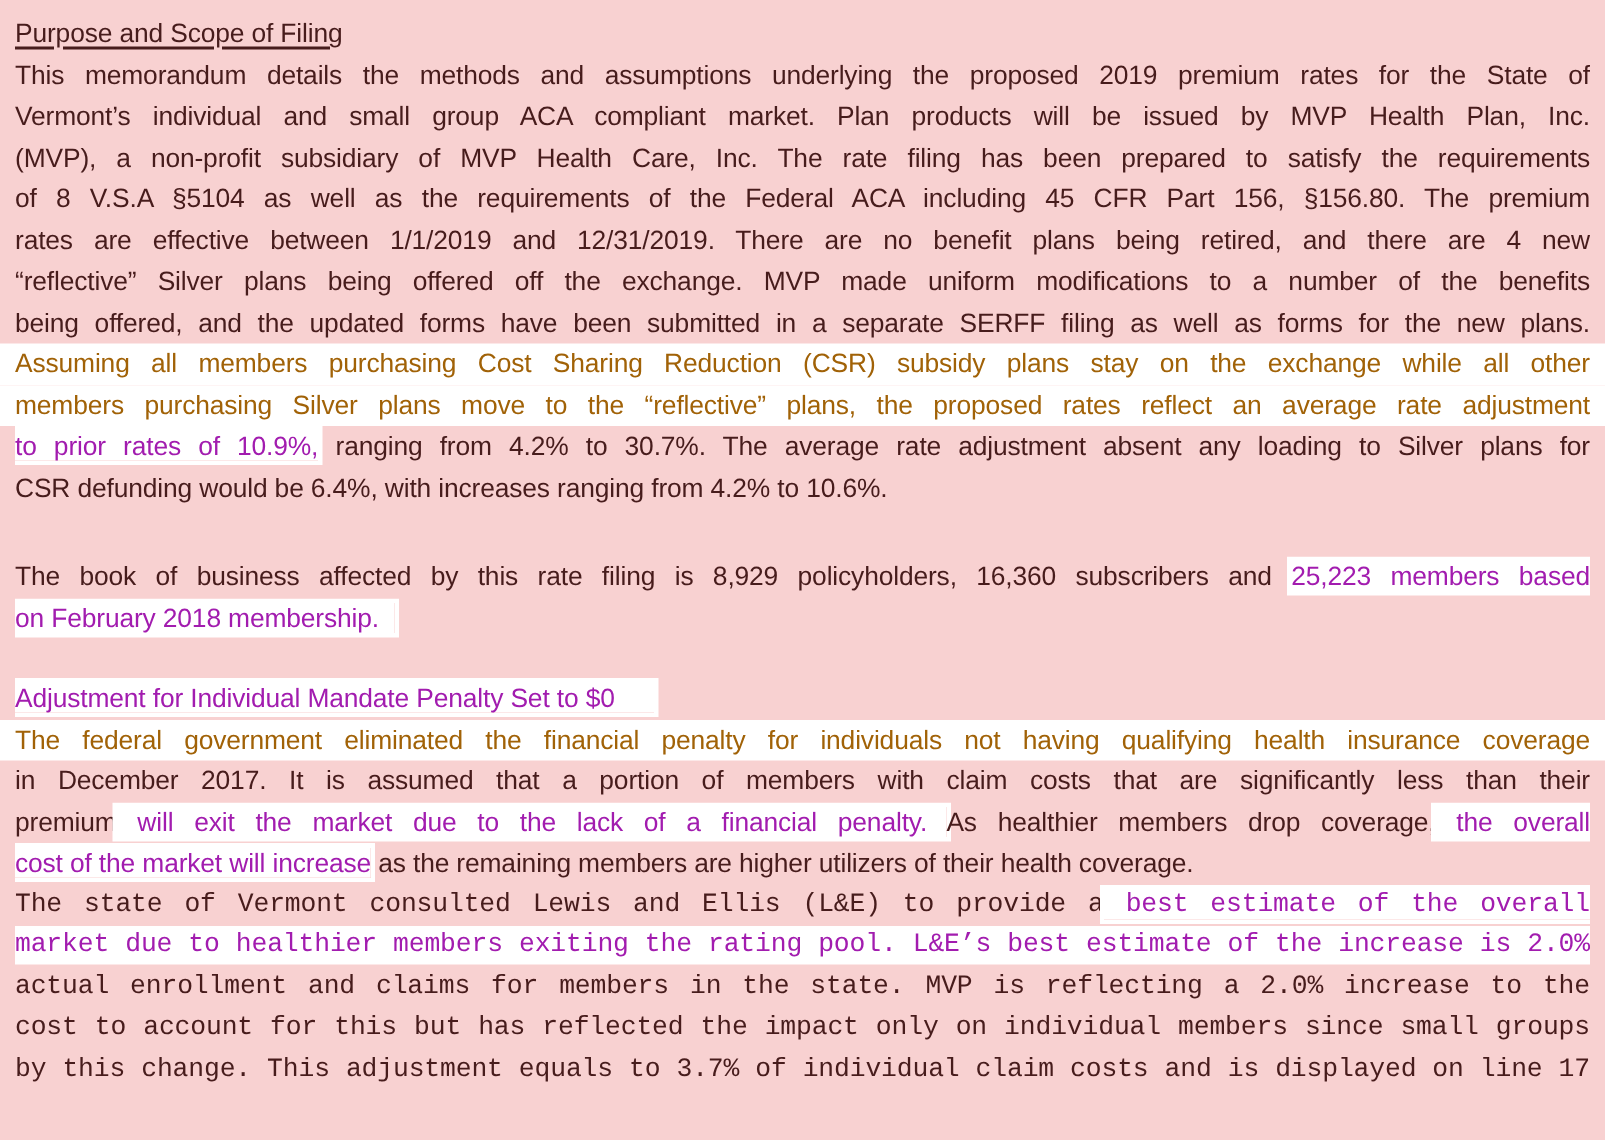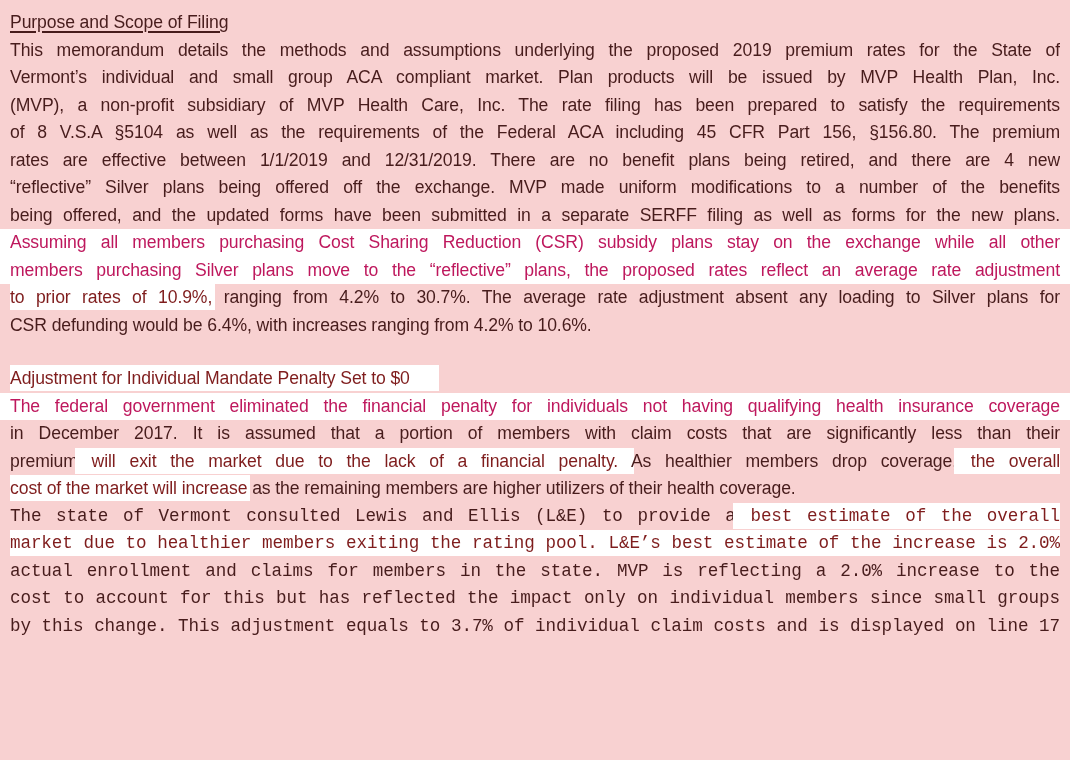--- a/index.html
+++ b/index.html
@@ -20,28 +20,28 @@
   .line {
     height:27.5px;
     overflow:hidden;
     text-align:justify;
     white-space:normal;
   }
   .line.just { text-align-last:justify; }
   
   .line.hl-full {
     background:#ffffff;
-    color:#be185d;
+    color:#a16207;
     margin:0 -10px;
     padding:0 10px;
   }
   
   .seg.h {
     background:#ffffff;
-    color:#7f1d1d;
+    color:#a21caf;
     box-shadow:0 0 0 3px #ffffff;
   }
   
   .seg.h.bl { margin-left:-10px; padding-left:10px; }
   .seg.h.br { margin-right:-10px; padding-right:10px; }
   .h-bold {
     font-weight:normal;
     text-decoration:underline;
     text-decoration-thickness:2px;
     text-underline-offset:3px;
@@ -61,20 +61,24 @@
       <div class="line just"><span class="seg">(MVP), a non-profit subsidiary of MVP Health Care, Inc.  The rate filing has been prepared to satisfy the requirements</span></div>
       <div class="line just"><span class="seg">of 8 V.S.A §5104 as well as the requirements of the Federal ACA including 45 CFR Part 156, §156.80.  The premium</span></div>
       <div class="line just"><span class="seg">rates are effective between 1/1/2019 and 12/31/2019.  There are no benefit plans being retired, and there are 4 new</span></div>
       <div class="line just"><span class="seg">“reflective” Silver plans being offered off the exchange.  MVP made uniform modifications to a number of the benefits</span></div>
       <div class="line just"><span class="seg">being offered, and the updated forms have been submitted in a separate SERFF filing as well as forms for the new plans.</span></div>
       <div class="line just hl-full"><span class="seg">Assuming all members purchasing Cost Sharing Reduction (CSR) subsidy plans stay on the exchange while all other</span></div>
       <div class="line just hl-full"><span class="seg">members purchasing Silver plans move to the “reflective” plans, the proposed rates reflect an average rate adjustment</span></div>
       <div class="line just"><span class="seg h bl">to prior rates of 10.9%,</span><span class="seg"> ranging from 4.2% to 30.7%. The average rate adjustment absent any loading to Silver plans for</span></div>
       <div class="line"><span class="seg">CSR defunding would be 6.4%, with increases ranging from 4.2% to 10.6%.</span></div>
     </div>
+    <div class="block para" style="margin-top: 32px;">
+      <div class="line just"><span class="seg">The book of business affected by this rate filing is 8,929 policyholders, 16,360 subscribers and </span><span class="seg h br">25,223 members based</span></div>
+      <div class="line"><span class="seg h bl br">on February 2018 membership.</span></div>
+    </div>
     <div class="block h-italic" style="margin-top: 26px;">
       <div class="line"><span class="seg h bl br" style="padding-right: 26px; margin-right: -26px;">Adjustment for Individual Mandate Penalty Set to $0</span></div>
     </div>
     <div class="block para">
       <div class="line just hl-full"><span class="seg">The federal government eliminated the financial penalty for individuals not having qualifying health insurance coverage</span></div>
       <div class="line just"><span class="seg">in December 2017.  It is assumed that a portion of members with claim costs that are significantly less than their</span></div>
       <div class="line just"><span class="seg">premium</span><span class="seg h"> will exit the market due to the lack of a financial penalty.  </span><span class="seg">As healthier members drop coverage,</span><span class="seg h br"> the overall</span></div>
       <div class="line"><span class="seg h bl">cost of the market will increase</span><span class="seg"> as the remaining members are higher utilizers of their health coverage.</span></div>
     </div>
     <div class="block para" style=" font-family: Liberation Mono, monospace;">

